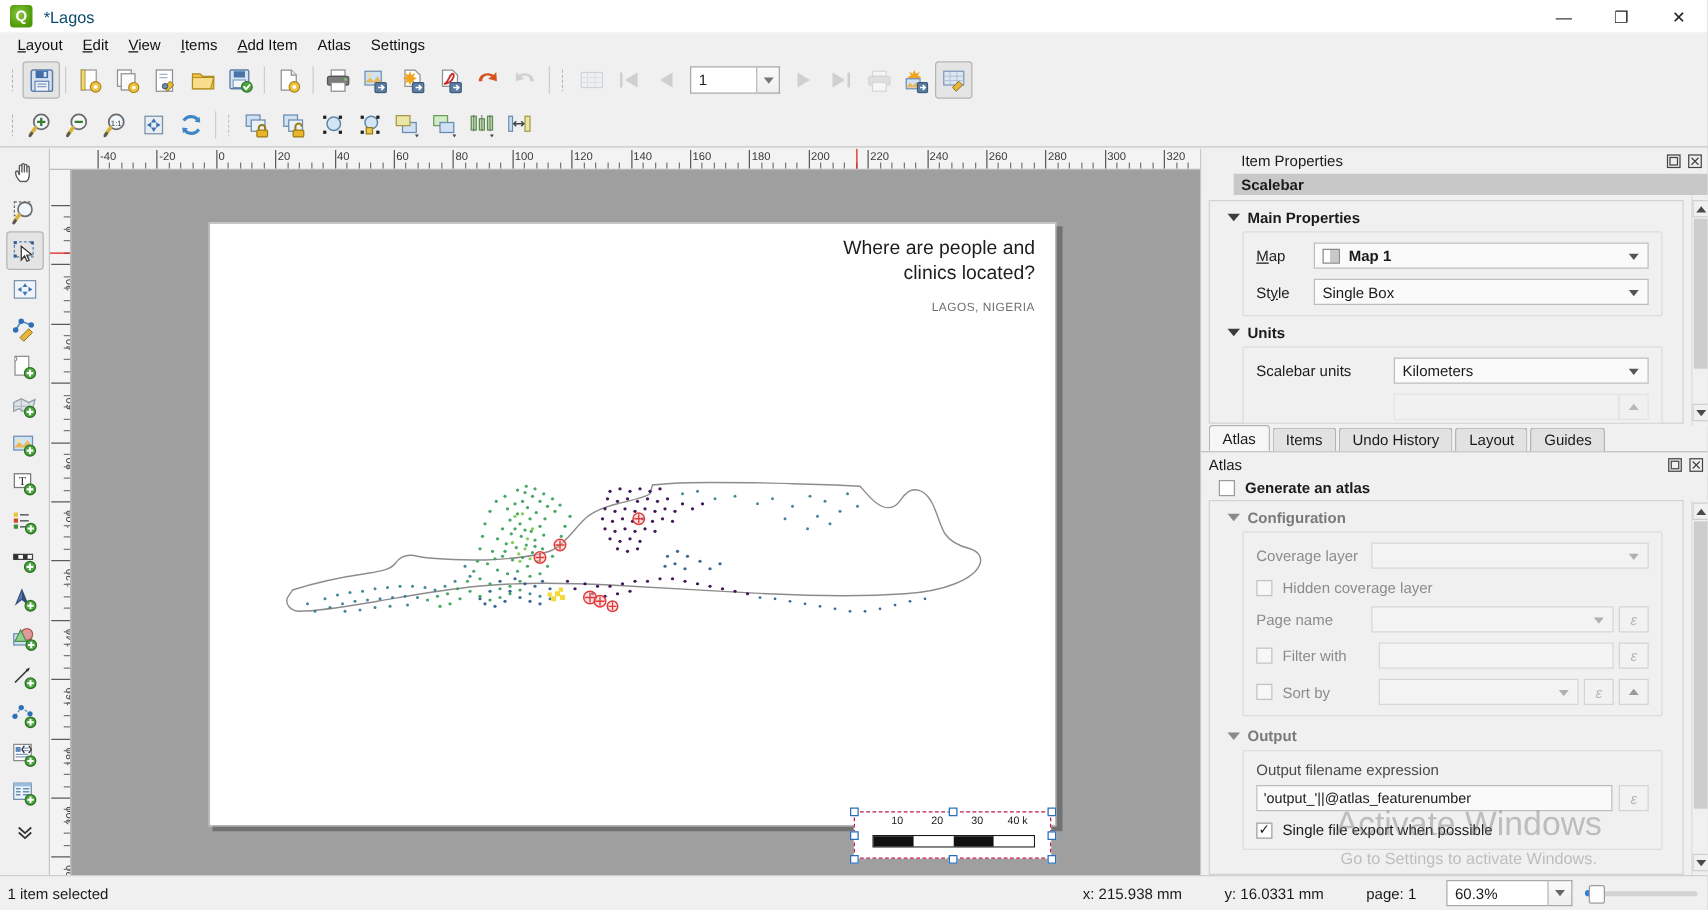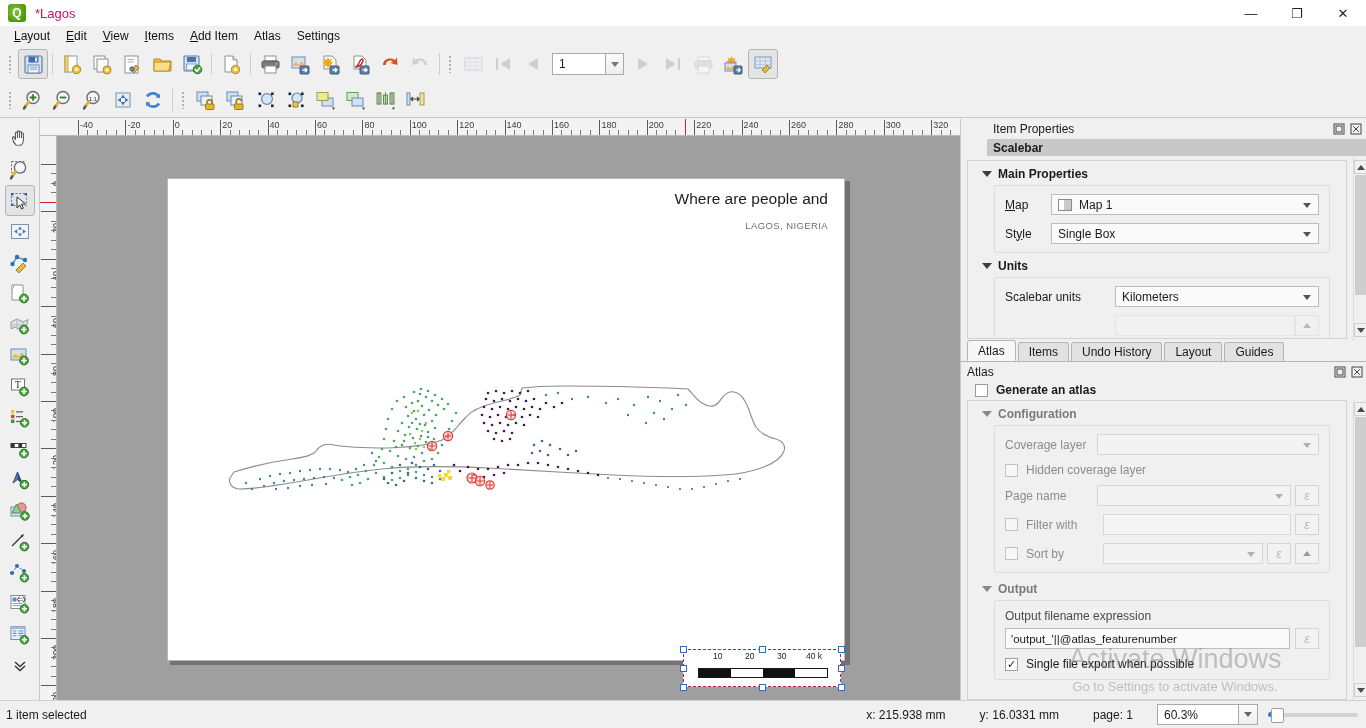--- a/index.html
+++ b/index.html
@@ -18,21 +18,21 @@
     position: absolute; left: 0; top: 0; width: 1366px; height: 26px;
     background: #ffffff; display: flex; align-items: center;
   }
   #titlebar .logo { width: 18px; height: 18px; margin-left: 8px; position: relative; }
   #titlebar .logo .q {
     width: 18px; height: 18px; border-radius: 3px;
     background: radial-gradient(circle at 40% 40%, #8ac43f 0%, #4e9a06 70%);
     display: flex; align-items: center; justify-content: center;
     color: #fff; font-size: 12px; font-weight: bold; line-height: 1;
   }
-  #titlebar .ttl { margin-left: 9px; font-size: 13px; color: #be185d; }
+  #titlebar .ttl { margin-left: 9px; font-size: 13px; color: #0c4a6e; }
   #titlebar .wbtns { margin-left: auto; display: flex; height: 26px; }
   #titlebar .wbtn {
     width: 46px; height: 26px; display: flex; align-items: center; justify-content: center;
     font-size: 13px; color: #222;
   }
 
   
   #menubar {
     position: absolute; left: 0; top: 26px; width: 1366px; height: 20px;
     background: #f0f0f0; display: flex; align-items: center; padding-left: 6px;
@@ -944,20 +944,21 @@
       <div class="tick" style="top: 558.88px; left: 11px; height: 1px; width: 5px; background: rgb(122, 122, 122);"></div>
       <div style="position: absolute; left: 0px; top: 65.92px; width: 17px; height: 1px; background: rgb(224, 32, 32);"></div>
     </div>
 
   <div id="canvas">
     <div id="pageshadow"></div>
     <div id="page">
 
       <div id="titleblock">
         <div class="t1">Where are people and</div>
+        <div class="t1">clinics located?</div>
         <div class="t2">LAGOS, NIGERIA</div>
       </div>
 
       <div id="mapwrap">
         <svg width="585" height="130" viewBox="0 0 585 130">
 
           <path d="M18,93 C40,86 62,82 76,80 C88,78 96,77 100,72 C104,66 110,64 118,66
                    C128,68 148,69 172,69 C196,68 214,66 226,61 C236,56 242,46 250,38
                    C256,31 266,27 278,24 C290,21 300,19 304,16 L306,9
                    L318,8 C328,7 340,7 352,7 C372,7 396,7 418,8 L452,9 L472,10
@@ -1311,21 +1312,21 @@
     <div class="scrollpane" style="position:absolute; left:0; top:37px; width:406px; height:185px;">
       <div style="position:absolute; left:6px; top:4px; right:20px; bottom:2px; border:1px solid #d2d2d2; background:#f0f0f0; overflow:hidden;">
 
         <div class="grouphdr">
           <span class="caret"></span>
           <span class="gt">Main Properties</span>
         </div>
         <div class="groupbox">
           <div class="frow">
             <span class="flabel" style="width:46px;"><u>M</u>ap</span>
-            <div class="combo" style="flex:1;">
+            <div class="combo" style="flex:1;font-weight:bold;">
               <span class="swatch"></span>
               <span>Map 1</span>
               <span class="arrow"></span>
             </div>
           </div>
           <div class="frow">
             <span class="flabel" style="width:46px;">St<u>y</u>le</span>
             <div class="combo" style="flex:1;">
               <span>Single Box</span>
               <span class="arrow"></span>

